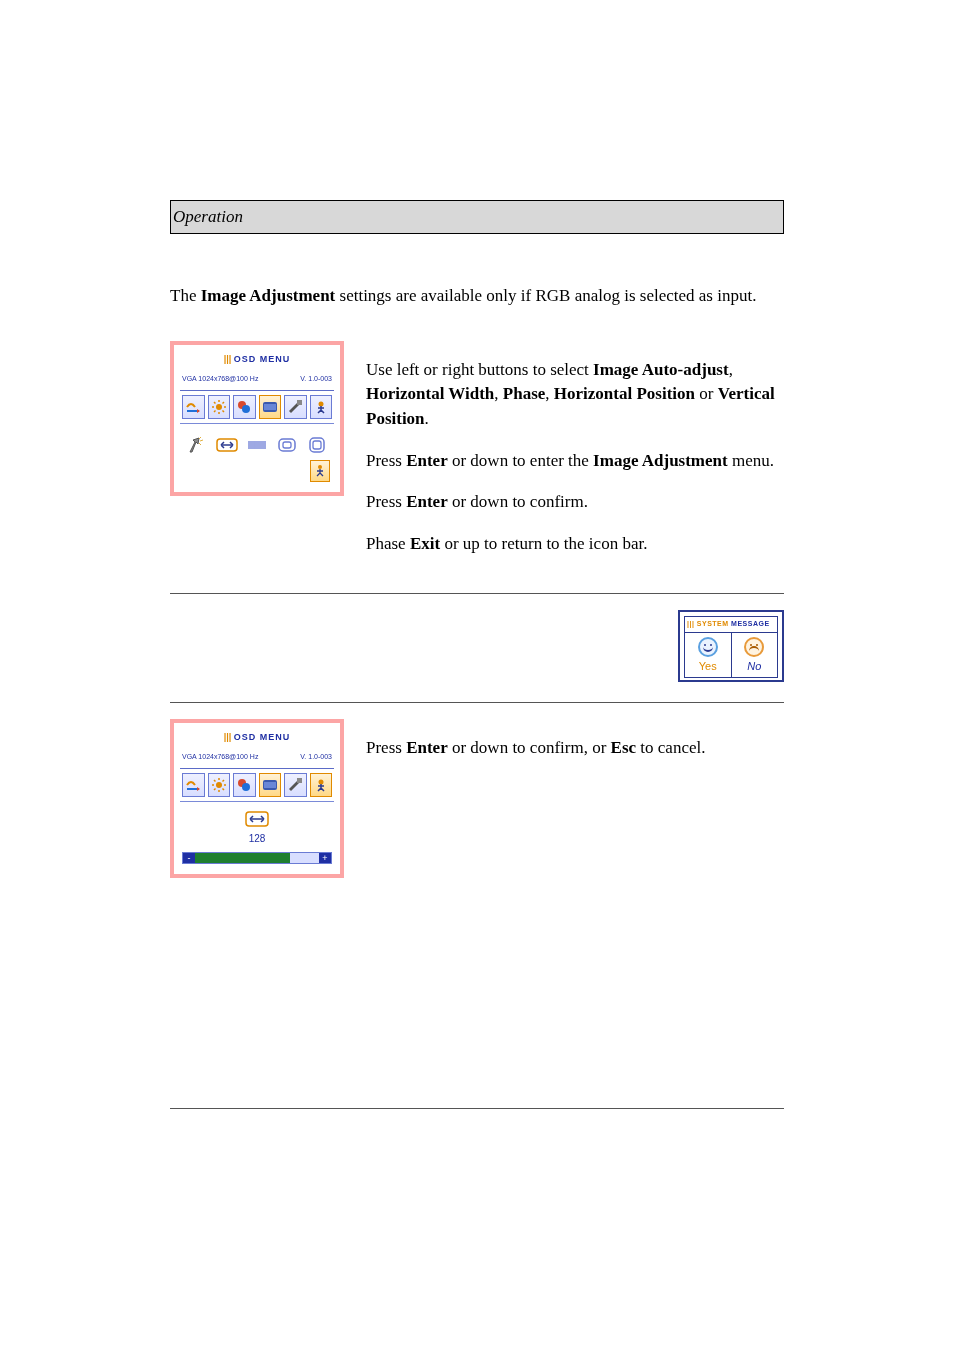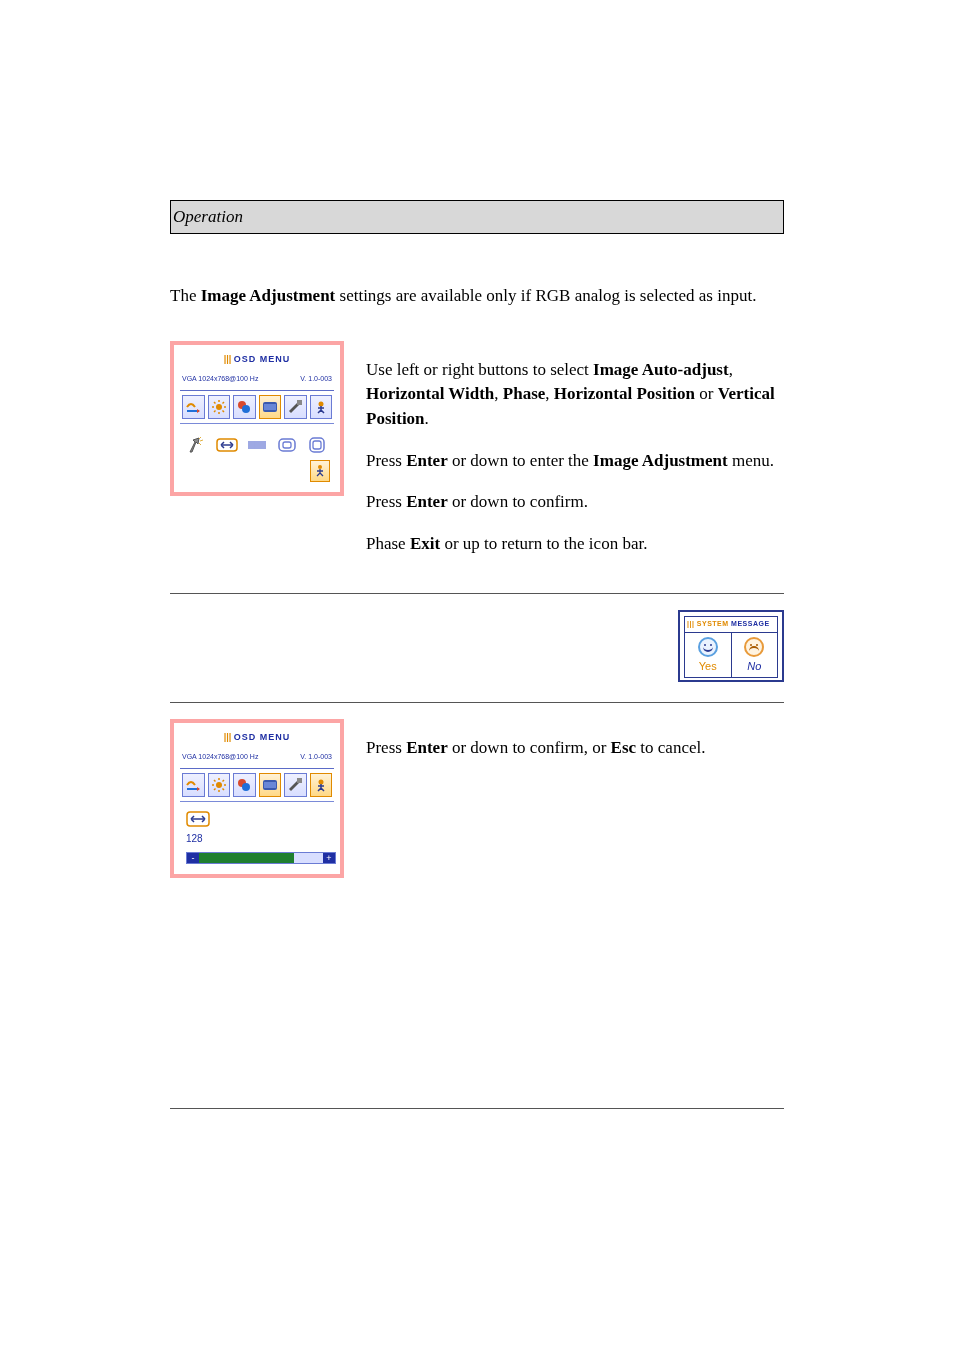--- a/index.html
+++ b/index.html
@@ -137,20 +137,21 @@
     border:1px solid #e08a00;
     background: linear-gradient(#fff2d6,#ffd987);
     display:flex;
     align-items:center;
     justify-content:center;
   }
   
   .center-opt {
     display:flex;
     flex-direction:column;
+    align-items:center;
     padding:8px 6px 4px 6px;
   }
   .center-opt .value {
     font-family: Verdana, Arial, sans-serif;
     font-size:10px;
     color:#1f2fa3;
     margin:4px 0 6px 0;
   }
   .slider {
     width: 150px;

